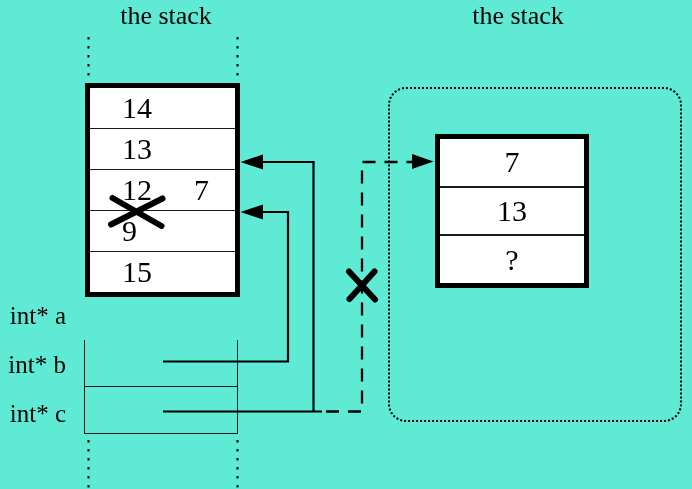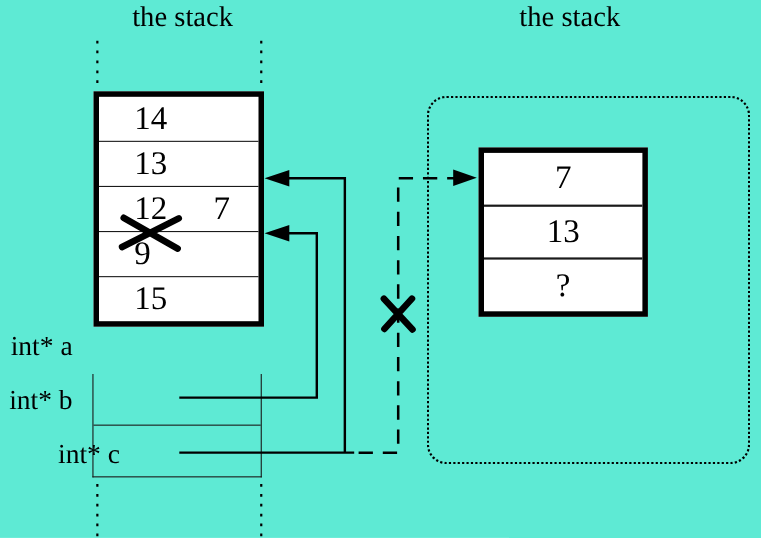--- a/index.html
+++ b/index.html
@@ -62,21 +62,21 @@
     position: absolute;
     left: 0;
     width: 66px;
     text-align: right;
     font-size: 25px;
     line-height: 28px;
     white-space: nowrap;
   }
   .label-a { top: 302px; }
   .label-b { top: 351px; }
-  .label-c { top: 400px; padding-left: 43px; }
+  .label-c { top: 400px; }
 
   
   .heap-region {
     position: absolute;
     left: 388px; top: 87px;
     width: 294px; height: 335px;
     box-sizing: border-box;
     border: 2.5px dotted #000;
     border-radius: 18px;
   }

